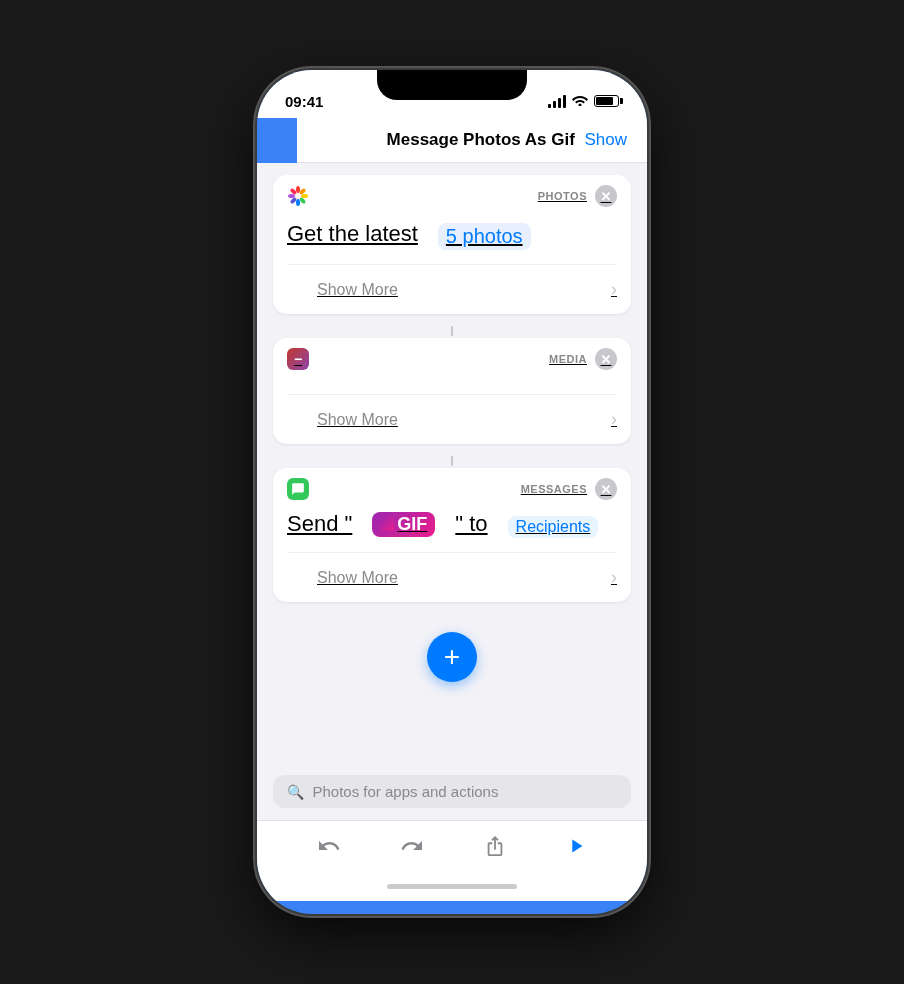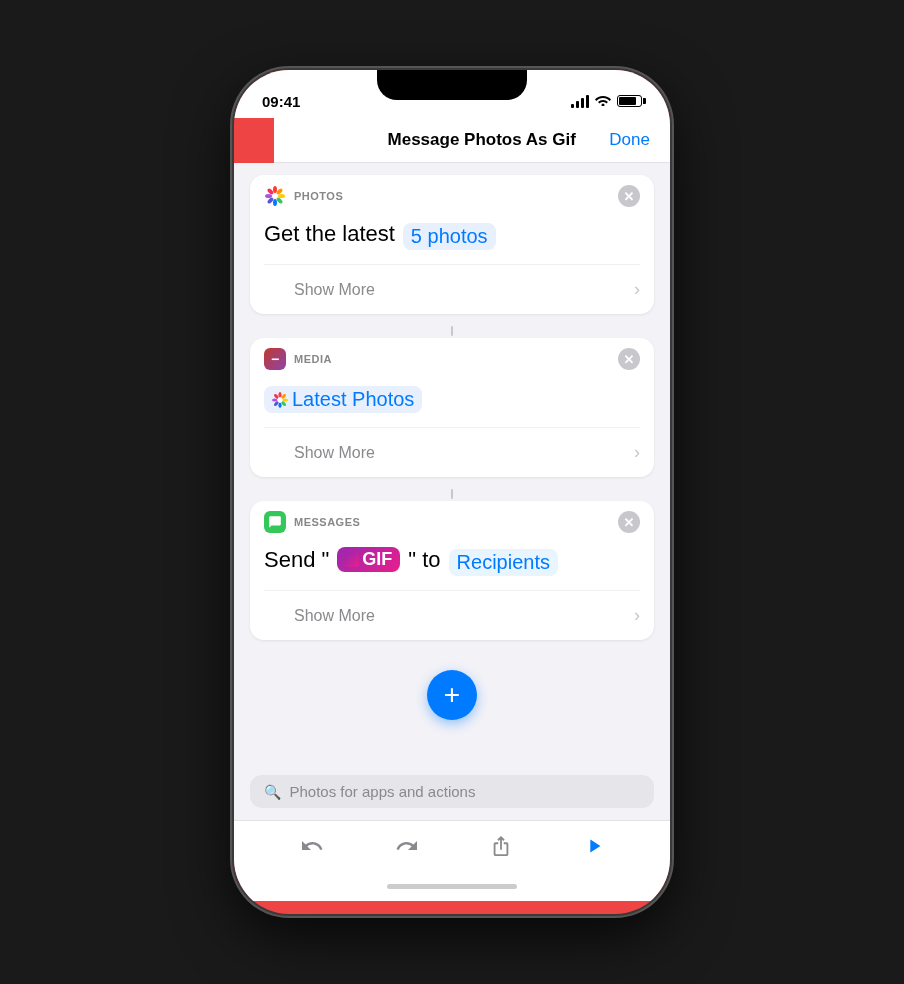--- a/index.html
+++ b/index.html
@@ -6,27 +6,28 @@
     body {
       background: #1a1a1a;
       display: flex;
       justify-content: center;
       align-items: center;
       min-height: 100vh;
       font-family: -apple-system, 'SF Pro Display', 'Helvetica Neue', sans-serif;
     }
 
     .phone-frame {
-      width: 436px;
+      width: 390px;
       height: 844px;
-      background: #ef4444;
+      background: #3b82f6;
       border-radius: 55px;
       position: relative;
       overflow: hidden;
       box-shadow: 0 0 0 2px #3a3a3a, 0 0 0 4px #555, 0 20px 60px rgba(0,0,0,0.8);
+      text-align: right;
     }
 
     
     .status-bar {
       display: flex;
       justify-content: space-between;
       align-items: center;
       padding: 14px 28px 0;
       height: 48px;
       background: white;
@@ -127,20 +128,21 @@
       height: calc(844px - 48px - 56px - 80px - 56px);
     }
 
     
     .action-card {
       background: white;
       border-radius: 14px;
       margin-bottom: 10px;
       overflow: hidden;
       box-shadow: 0 1px 3px rgba(0,0,0,0.08);
+      text-decoration: underline;
     }
 
     .card-header {
       display: flex;
       align-items: center;
       padding: 10px 14px;
       gap: 8px;
     }
 
     .card-label {
@@ -167,21 +169,21 @@
     }
 
     .card-body {
       padding: 0 14px 14px;
       font-size: 22px;
       font-weight: 500;
       color: #000;
       display: flex;
       align-items: center;
       flex-wrap: wrap;
-      gap: 8px;
+      gap: 20px;
     }
 
     .token-blue {
       color: #007aff;
       font-weight: 500;
     }
 
     .token-pill {
       display: inline-flex;
       align-items: center;
@@ -203,21 +205,21 @@
       border-radius: 8px;
       padding: 2px 8px;
       color: white;
       font-size: 18px;
       font-weight: 700;
     }
 
     .token-pill-recipients {
       background: #e8f4fe;
       color: #007aff;
-      font-size: 20px;
+      font-size: 16px;
     }
 
     .card-divider {
       height: 1px;
       background: #f0f0f0;
       margin: 0 14px;
     }
 
     .card-show-more {
       display: flex;
@@ -403,21 +405,21 @@
       </span>
       <div class="battery-icon">
         <div class="battery-fill"></div>
       </div>
     </div>
   </div>
 
   <div class="nav-bar">
     <div class="nav-left"></div>
     <span class="nav-title">Message Photos As Gif</span>
-    <span class="nav-done">Done</span>
+    <span class="nav-done">Show</span>
   </div>
 
   <div class="main-content">
 
     <div class="action-card">
       <div class="card-header">
 
         <div class="photos-icon">
           <svg class="photos-svg" viewBox="0 0 20 20">
             <circle cx="10" cy="10" r="3" fill="#ff3b30"></circle>
@@ -452,34 +454,20 @@
       <div class="connector-dot"></div>
     </div>
 
     <div class="action-card">
       <div class="card-header">
         <div class="media-icon">−</div>
         <span class="card-label">MEDIA</span>
         <div class="card-close">✕</div>
       </div>
       <div class="card-body">
-        <span class="token-blue token-pill">
-          <svg width="16" height="16" viewBox="0 0 20 20" style="flex-shrink:0">
-            <ellipse cx="10" cy="3.5" rx="2" ry="3.5" fill="#ff3b30" transform="rotate(0 10 10)"></ellipse>
-            <ellipse cx="10" cy="3.5" rx="2" ry="3.5" fill="#ff9500" transform="rotate(45 10 10)"></ellipse>
-            <ellipse cx="10" cy="3.5" rx="2" ry="3.5" fill="#ffcc00" transform="rotate(90 10 10)"></ellipse>
-            <ellipse cx="10" cy="3.5" rx="2" ry="3.5" fill="#34c759" transform="rotate(135 10 10)"></ellipse>
-            <ellipse cx="10" cy="3.5" rx="2" ry="3.5" fill="#007aff" transform="rotate(180 10 10)"></ellipse>
-            <ellipse cx="10" cy="3.5" rx="2" ry="3.5" fill="#5856d6" transform="rotate(225 10 10)"></ellipse>
-            <ellipse cx="10" cy="3.5" rx="2" ry="3.5" fill="#af52de" transform="rotate(270 10 10)"></ellipse>
-            <ellipse cx="10" cy="3.5" rx="2" ry="3.5" fill="#ff2d55" transform="rotate(315 10 10)"></ellipse>
-            <circle cx="10" cy="10" r="3" fill="white"></circle>
-          </svg>
-          <span>Latest Photos</span>
-        </span>
       </div>
       <div class="card-divider"></div>
       <div class="card-show-more">
         <span class="show-more-label">Show More</span>
         <span class="show-more-chevron">›</span>
       </div>
     </div>
 
     <div class="connector-line">
       <div class="connector-dot"></div>

